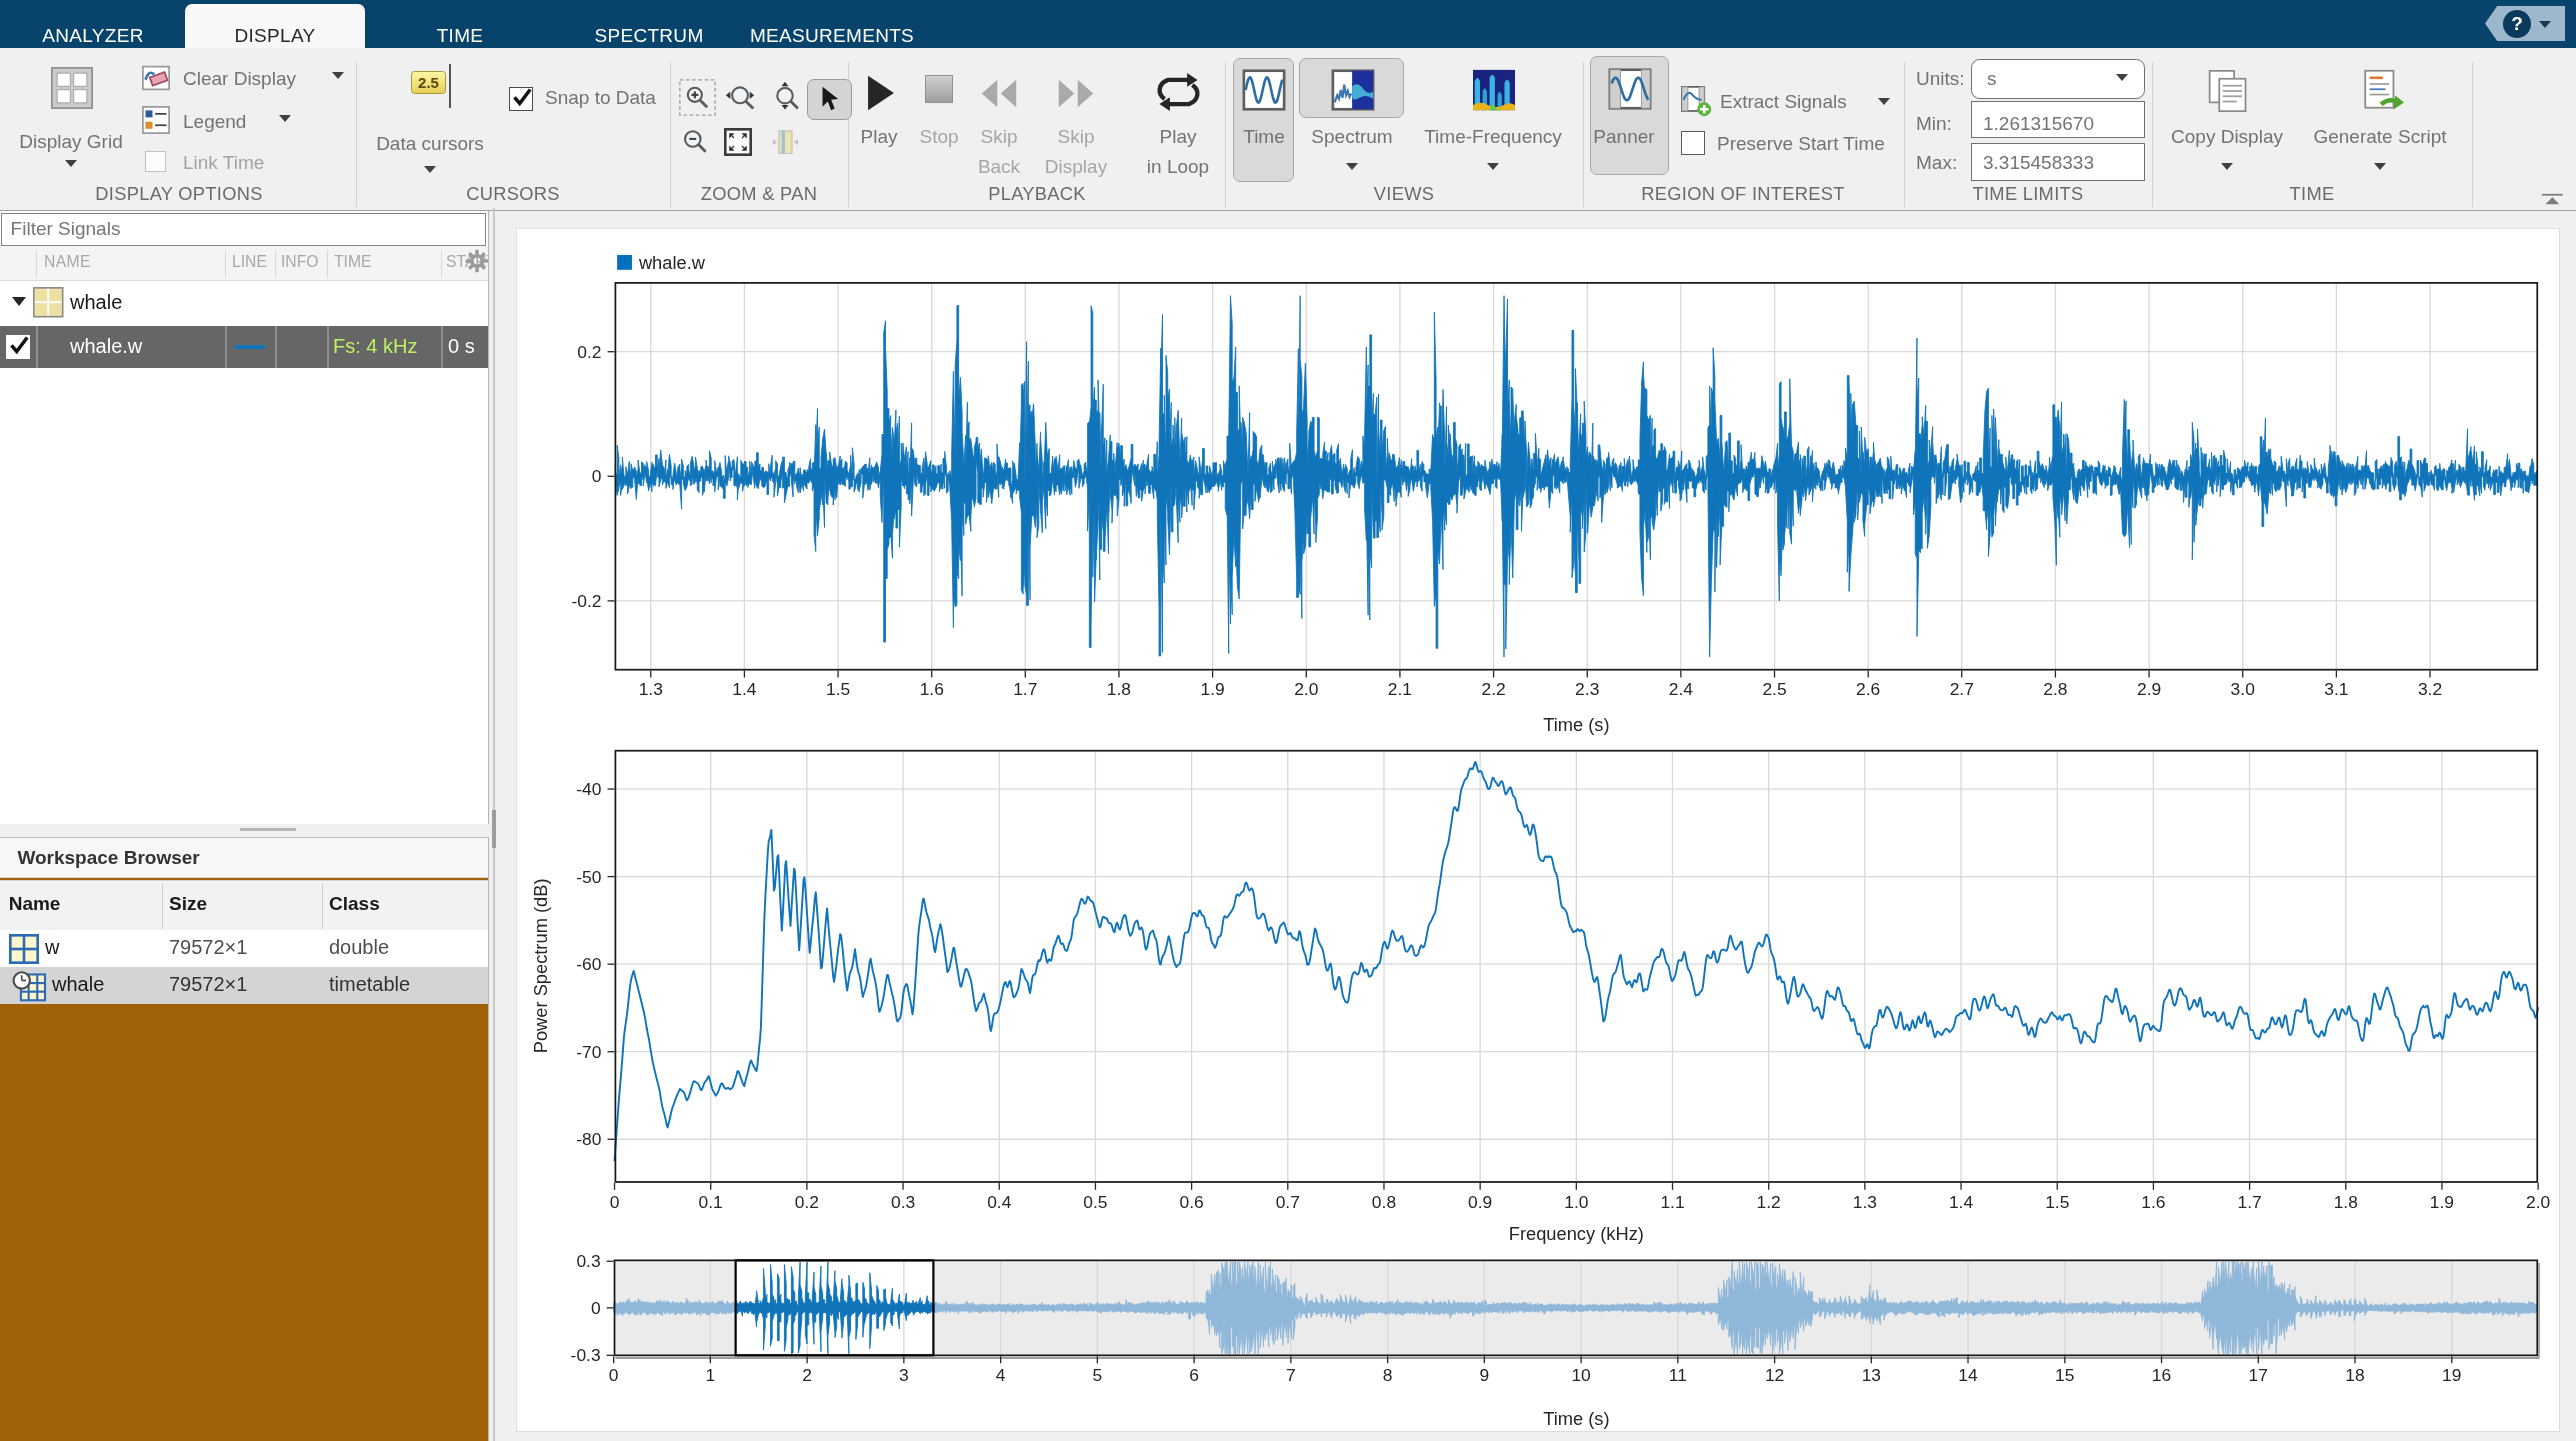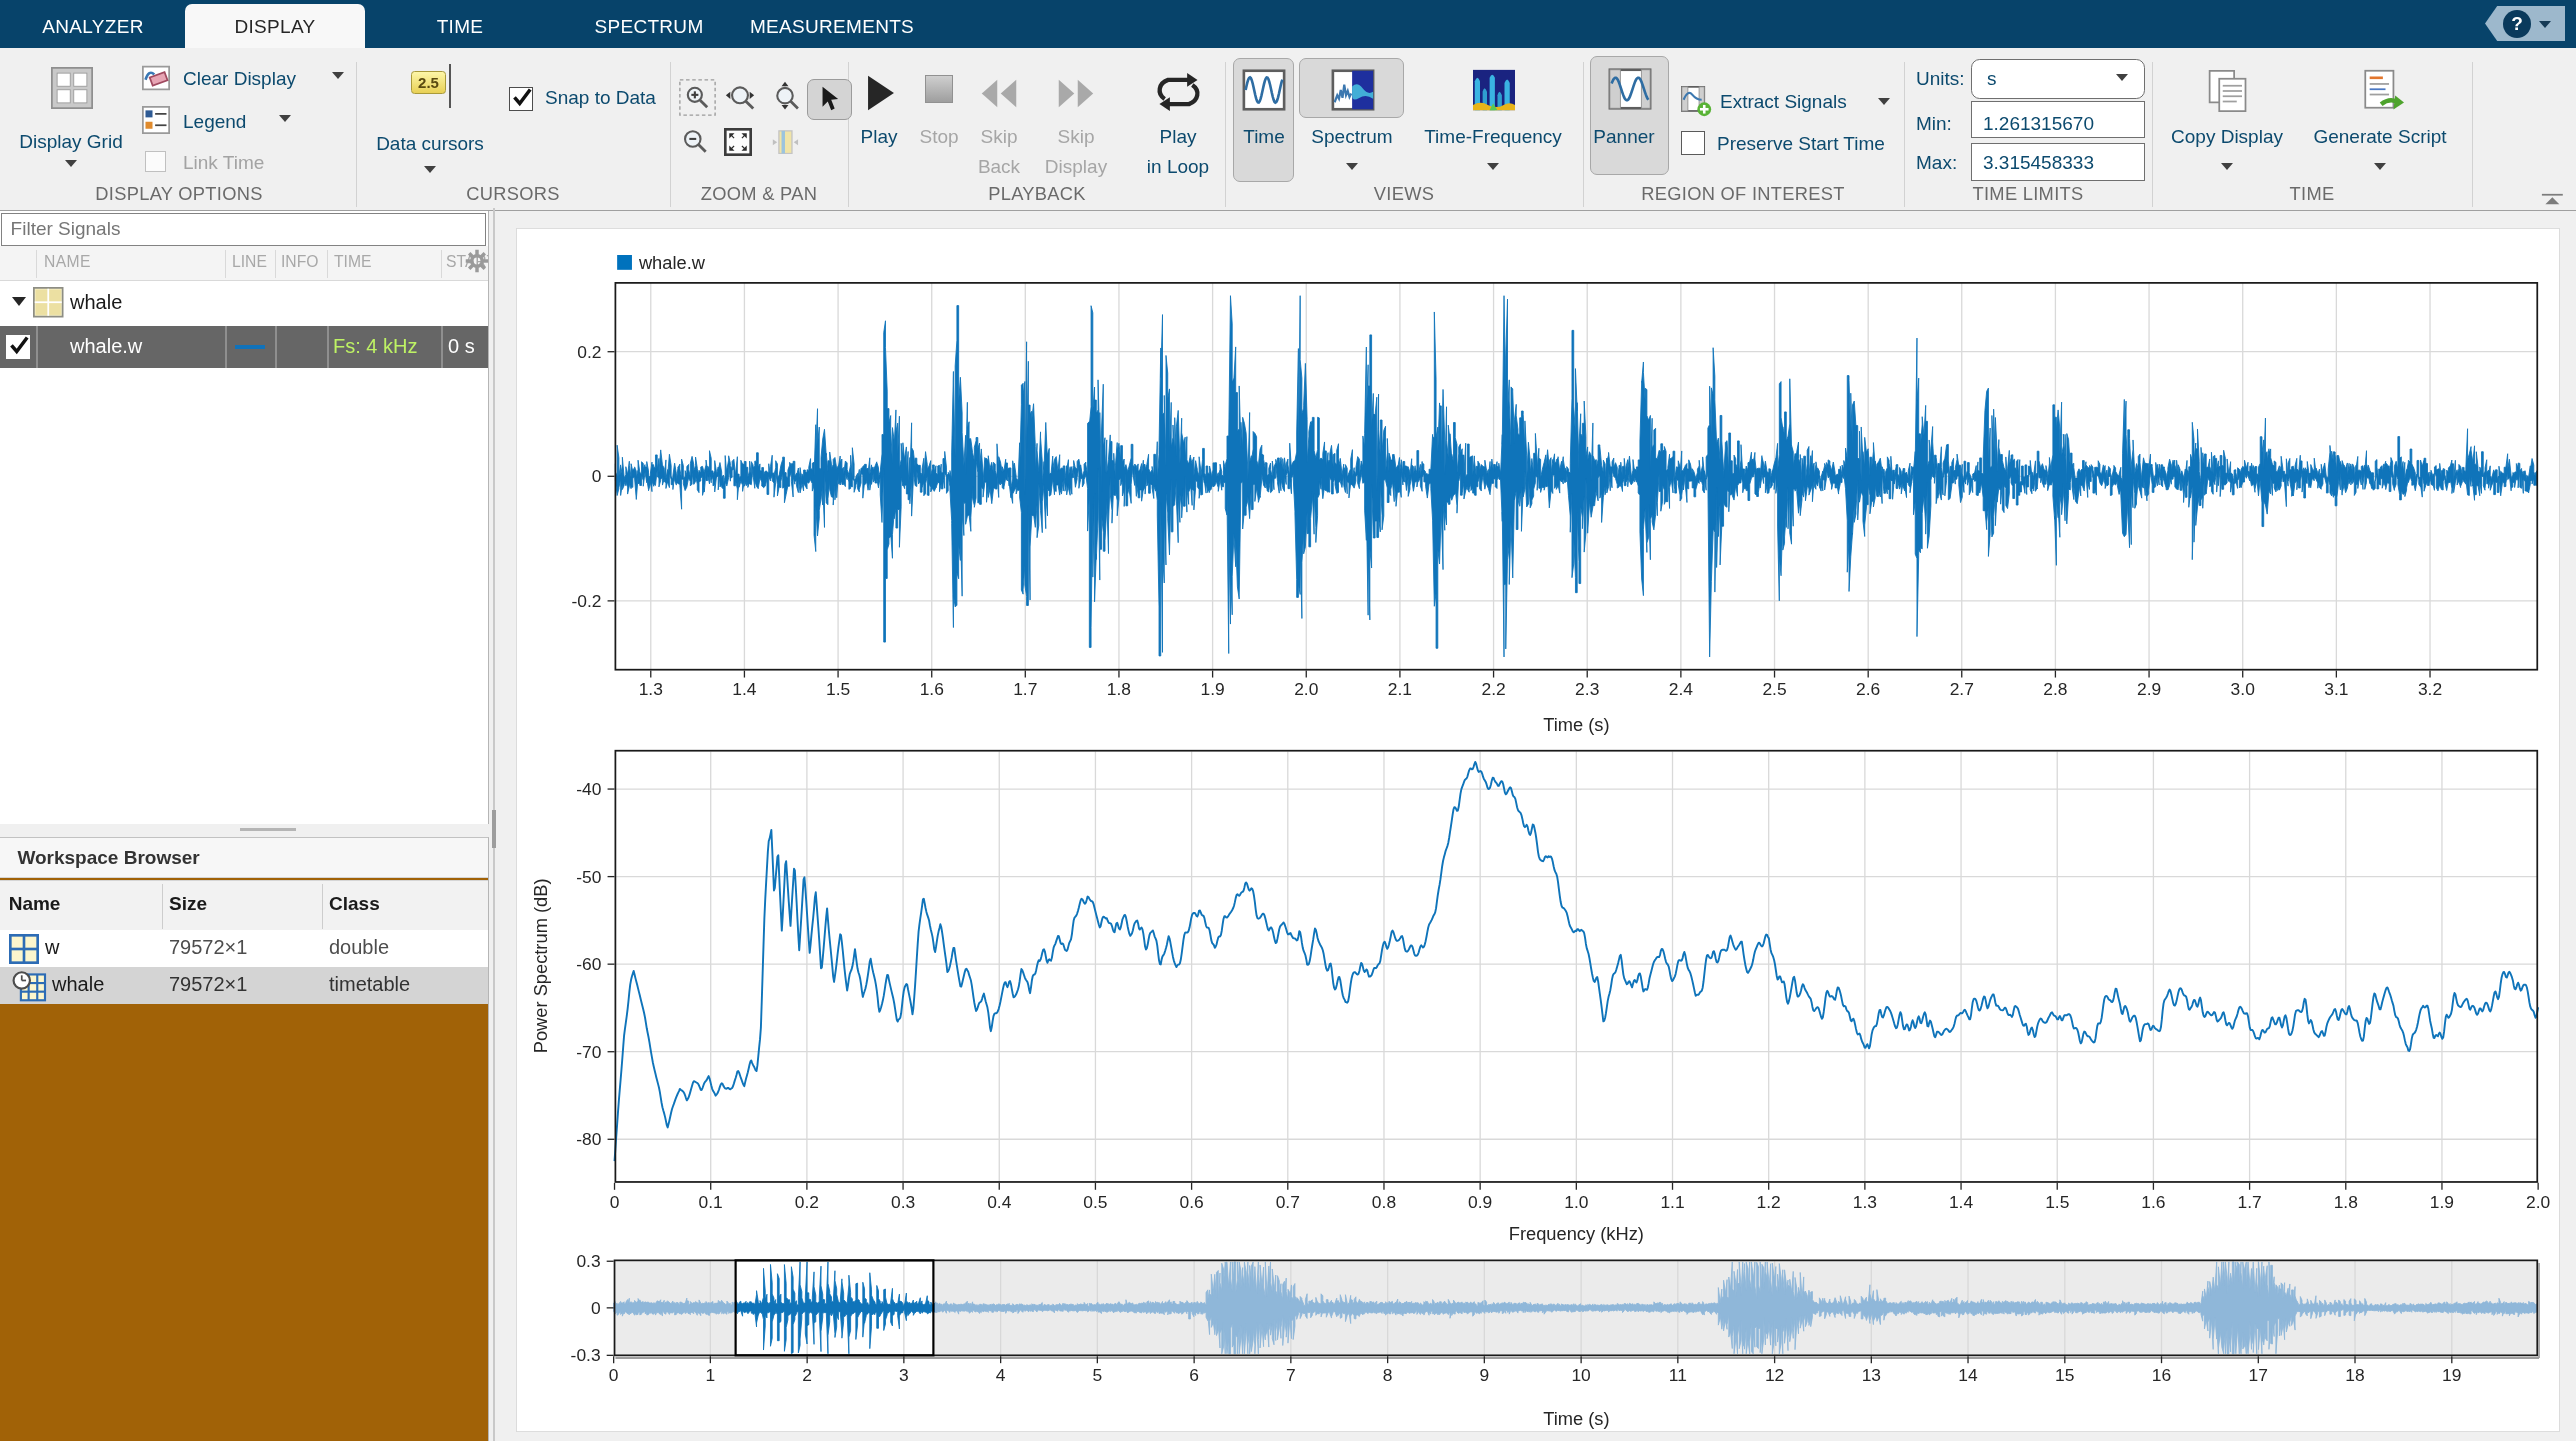--- a/index.html
+++ b/index.html
@@ -1,30 +1,30 @@
 <!DOCTYPE html>
 <html style="font-size:14px"><head><meta charset="utf-8">
 <style>
 * { margin:0; padding:0; box-sizing:border-box; }
 html,body { width:2576px; height:1441px; overflow:hidden; }
 body { font-family:"Liberation Sans", sans-serif; background:#f0f0f0; position:relative; }
 .abs { position:absolute; }
-.lbl { position:absolute; color:#0c4a6e; font-size:19px; white-space:nowrap; }
+.lbl { position:absolute; color:#737373; font-size:19px; white-space:nowrap; }
 .seclbl { position:absolute; color:#6a6a6a; font-size:18.3px; white-space:nowrap; transform:translateX(-50%); top:135px; letter-spacing:0.3px; }
 .vsep { position:absolute; top:14px; bottom:2.6px; width:0.9px; background:#d2d2d2; }
 .caret { position:absolute; width:0; height:0; border-left:6.1px solid transparent; border-right:6.1px solid transparent; border-top:7px solid #404040; }
 .cbox { position:absolute; background:#fff; border:1.7px solid #4d4d4d; }
 .tick { font-size:20px; fill:#262626; font-family:"Liberation Sans",sans-serif; }
 .atitle { font-size:21px; fill:#262626; font-family:"Liberation Sans",sans-serif; }
 </style></head>
 <body>
 
 <div class="abs" style="left:0;top:0;width:2576px;height:48px;background:#07436a;"></div>
 <div class="abs" style="left:185px;top:4.4px;width:180px;height:44px;background:#f8f8f8;border-radius:7px 7px 0 0;"></div>
-<div class="abs" style="left:0;top:2px;width:2576px;height:47px;font-size:19px;letter-spacing:0.3px;">
+<div class="abs" style="left:0;top:11px;width:2576px;height:47px;font-size:19px;letter-spacing:0.3px;">
   <span class="abs" style="left:93px;top:14px;transform:translateX(-50%);color:#fff;">ANALYZER</span>
   <span class="abs" style="left:275px;top:14px;transform:translateX(-50%);color:#262626;">DISPLAY</span>
   <span class="abs" style="left:460px;top:14px;transform:translateX(-50%);color:#fff;">TIME</span>
   <span class="abs" style="left:649px;top:14px;transform:translateX(-50%);color:#fff;">SPECTRUM</span>
   <span class="abs" style="left:832px;top:14px;transform:translateX(-50%);color:#fff;">MEASUREMENTS</span>
 </div>
 <div class="abs" style="left:2485px;top:6.1px;width:80px;height:35px;background:#9db8cc;clip-path:polygon(12.2px 0,100% 0,100% 100%,12.2px 100%,0 50%);"></div>
 <div class="abs" style="left:2503px;top:9.6px;width:28px;height:28px;border-radius:50%;background:#0a3a5c;color:#fff;font-size:19px;font-weight:bold;text-align:center;line-height:28px;">?</div>
 <div class="caret" style="left:2539px;top:21px;border-top-color:#163a55;"></div>
 

